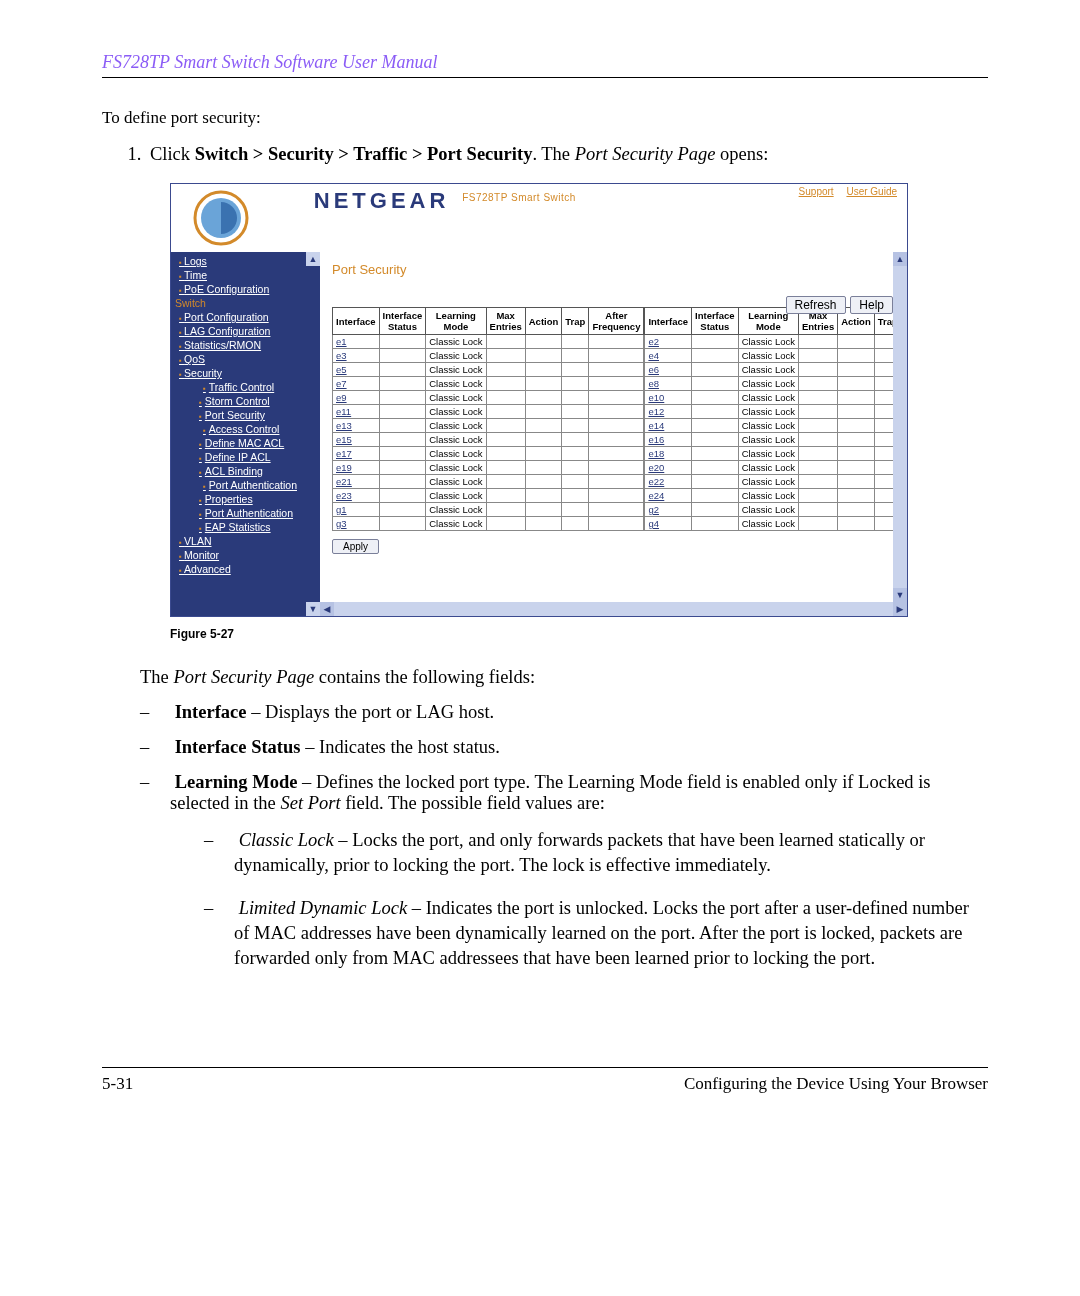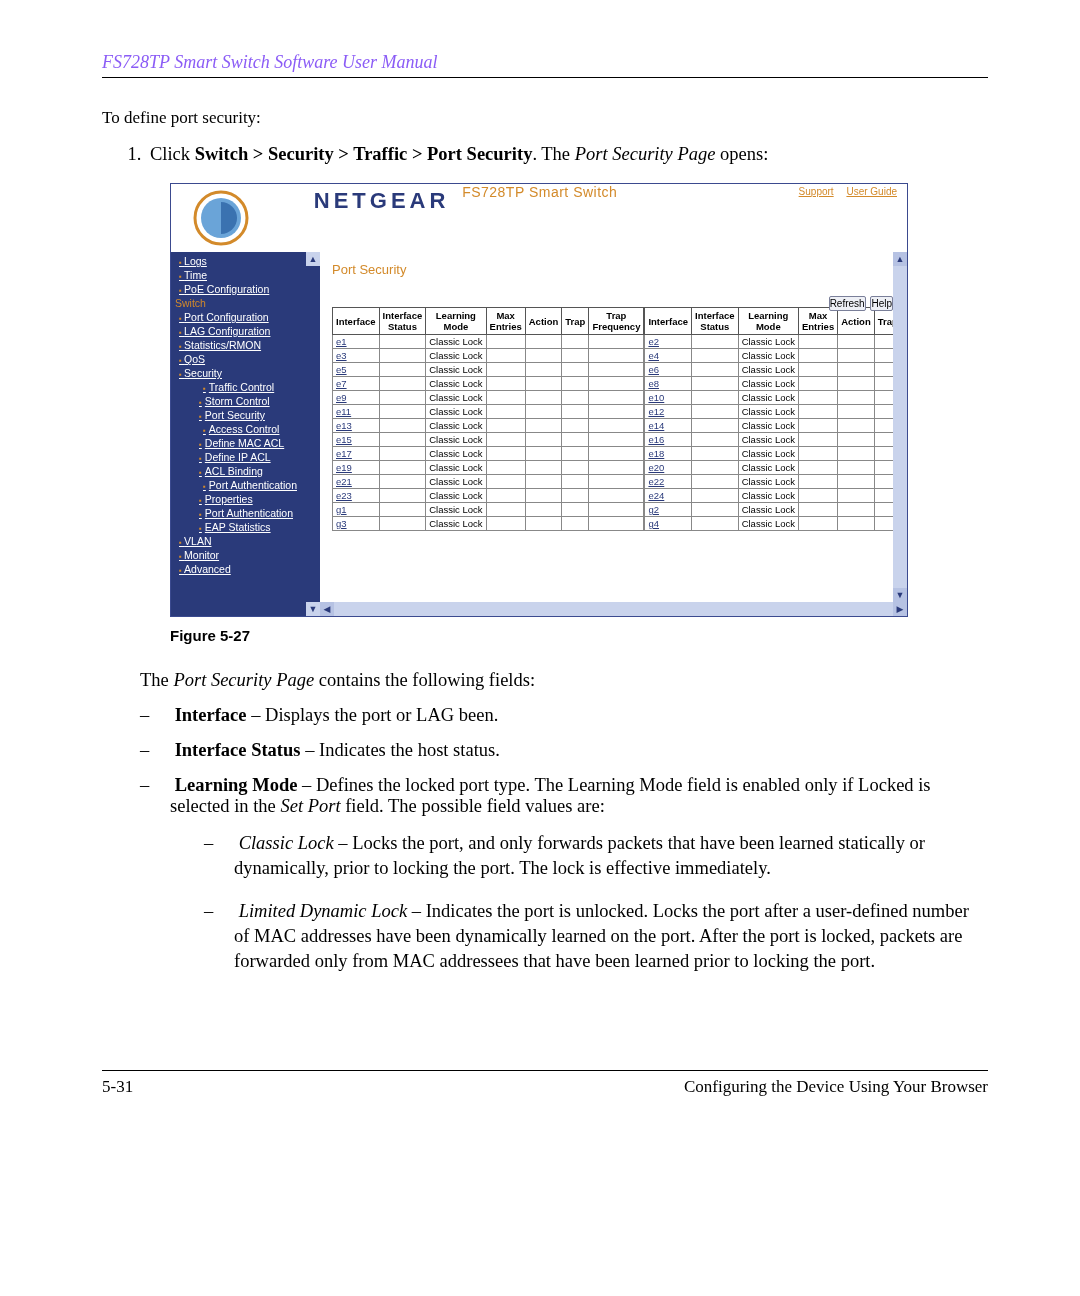--- a/index.html
+++ b/index.html
@@ -53,23 +53,24 @@
     font-size: 22px;
     color:#2a3a7a;
     letter-spacing: 4px;
     margin-left: 48px;
     margin-top: 4px;
     vertical-align: top;
   }
   .brand-sub {
     display:inline-block;
     color:#d38a2a;
-    font-size: 14px;
+    font-size: 10px;
     font-family: Arial, sans-serif;
     margin-left: 10px;
+    margin-top: 8px;
     vertical-align: top;
     letter-spacing: .5px;
   }
   .toplinks {
     position:absolute; right:10px; top:2px; font-size:10px;
   }
   .toplinks a { color:#d38a2a; text-decoration: underline; margin-left:10px; }
 
   .app-body { display:flex; height: calc(100% - 68px); }
   .sidebar {
@@ -92,22 +93,22 @@
   .sb-sub2 { padding-left:28px; }
   .sb-sub2::before { content:"▪"; color:#d38a2a; font-size:8px; margin-right:3px;}
   .sb-sect { color:#d38a2a; text-decoration:none; padding-left:4px; }
 
   .main {
     flex:1; background:#fff; padding: 10px 8px 6px 12px; position:relative; overflow:hidden;
   }
   .main-title { color:#d38a2a; font-size:13px; font-family:Arial,sans-serif; margin-bottom: 18px; font-weight:500; }
   .btn-row { position:absolute; right:14px; top:44px; }
   .nbtn {
-    font-size:10px; font-family:Arial,sans-serif; background:#eef0f6; border:1px solid #7a7f99;
-    padding:1px 0; margin-left:2px; border-radius:2px;
+    font-size:12px; font-family:Arial,sans-serif; background:#eef0f6; border:1px solid #7a7f99;
+    padding:1px 8px; margin-left:2px; border-radius:2px;
   }
   .grid-wrap { margin-top: 30px; display:flex; }
   table.grid {
     border-collapse: collapse; font-size:9.5px; table-layout:auto;
   }
   table.grid th {
     border:1px solid #555; background:#fff; font-weight:bold; padding:2px 3px; font-size:9.5px;
     white-space: normal; text-align:center;
   }
   table.grid td {
@@ -117,21 +118,21 @@
   table.grid td.lnk a { color:#2a3a7a; text-decoration:underline; }
   .apply-row { margin-top:8px; }
   .apply-btn { font-size:10px; background:#eef0f6; border:1px solid #7a7f99; padding:1px 10px; border-radius:2px; }
   .hscroll { position:absolute; left:0; right:0; bottom:0; height:14px; background:#c9d3ec; }
   .hscroll .larr, .hscroll .rarr { position:absolute; width:14px; height:14px; background:#b6c2e3; color:#2a3a7a; font-size:9px; text-align:center; line-height:14px;}
   .hscroll .larr{ left:0;} .hscroll .rarr{ right:0;}
   .vscroll-right { position:absolute; right:0; top:0; bottom:14px; width:14px; background:#c9d3ec;}
   .vscroll-right .uarr, .vscroll-right .darr { position:absolute; width:14px; height:14px; background:#b6c2e3; color:#2a3a7a; font-size:9px; text-align:center; line-height:14px;}
   .vscroll-right .uarr{top:0;} .vscroll-right .darr{bottom:0;}
 
-  .figlabel { font-family: Arial, sans-serif; font-weight: bold; font-size: 15px; margin: 10px 0 26px 68px; }
+  .figlabel { font-family: Arial, sans-serif; font-weight: bold; font-size: 12px; margin: 10px 0 26px 68px; }
 
   
   .after-text { margin: 0 0 14px 38px; font-size: 18.5px; }
   ul.fields { list-style: none; margin: 0 0 0 38px; padding: 0; font-size: 18.5px; }
   ul.fields > li { margin: 0 0 14px 0; padding-left: 30px; text-indent: -30px; }
   ul.fields > li::before { content: "–"; display:inline-block; width:30px; text-indent:0; }
   ul.subdefs { list-style:none; margin: 14px 0 0 34px; padding:0; }
   ul.subdefs > li { margin: 0 0 18px 0; padding-left: 30px; text-indent:-30px; line-height:1.35; }
   ul.subdefs > li::before { content:"–"; display:inline-block; width:30px; text-indent:0;}
 
@@ -215,21 +216,21 @@
         <div class="grid-wrap">
           <table class="grid" id="grid-left">
             <thead>
                 <tr>
               <th>Interface</th>
               <th>Interface Status</th>
               <th>Learning Mode</th>
               <th>Max Entries</th>
               <th>Action</th>
               <th>Trap</th>
-              <th>Trap Frequency</th>
+              <th>After Frequency</th>
             </tr>
               </thead>
             <tbody>
                 <tr>
                   <td class="lnk"><a href="#">e1</a></td>
                   <td>&nbsp;&nbsp;&nbsp;</td>
                   <td>Classic Lock</td>
                   <td>&nbsp;&nbsp;&nbsp;</td>
                   <td>&nbsp;&nbsp;&nbsp;</td>
                   <td>&nbsp;&nbsp;&nbsp;</td>
@@ -475,39 +476,42 @@
                   <td>&nbsp;&nbsp;&nbsp;</td>
                   <td>Classic Lock</td>
                   <td>&nbsp;&nbsp;&nbsp;</td>
                   <td>&nbsp;&nbsp;&nbsp;</td>
                   <td>&nbsp;&nbsp;&nbsp;</td>
                 </tr>
               </tbody>
           </table>
         </div>
 
+        <div class="apply-row">
+          <button class="apply-btn">Apply</button>
+        </div>
 
         <div class="hscroll">
           <div class="larr">◀</div>
           <div class="rarr">▶</div>
         </div>
       </div>
     </div>
   </div>
 </div>
 
 <div class="figlabel">Figure 5-27</div>
 
 <p class="after-text">
   The <i>Port Security Page</i> contains the following fields:
 </p>
 
 <ul class="fields">
   <li>
-    <b>Interface</b><span> – Displays the port or LAG been.</span>
+    <b>Interface</b><span> – Displays the port or LAG host.</span>
   </li>
   <li>
     <b>Interface Status</b><span> – Indicates the host status.</span>
   </li>
   <li>
     <b>Learning Mode</b><span> – Defines the locked port type. The Learning Mode field is enabled only if Locked is selected in the </span><i>Set Port</i><span> field. The possible field values are:</span>
     <ul class="subdefs">
       <li>
         <i>Classic Lock</i><span> – Locks the port, and only forwards packets that have been learned statically or dynamically, prior to locking the port. The lock is effective immediately.</span>
       </li>

